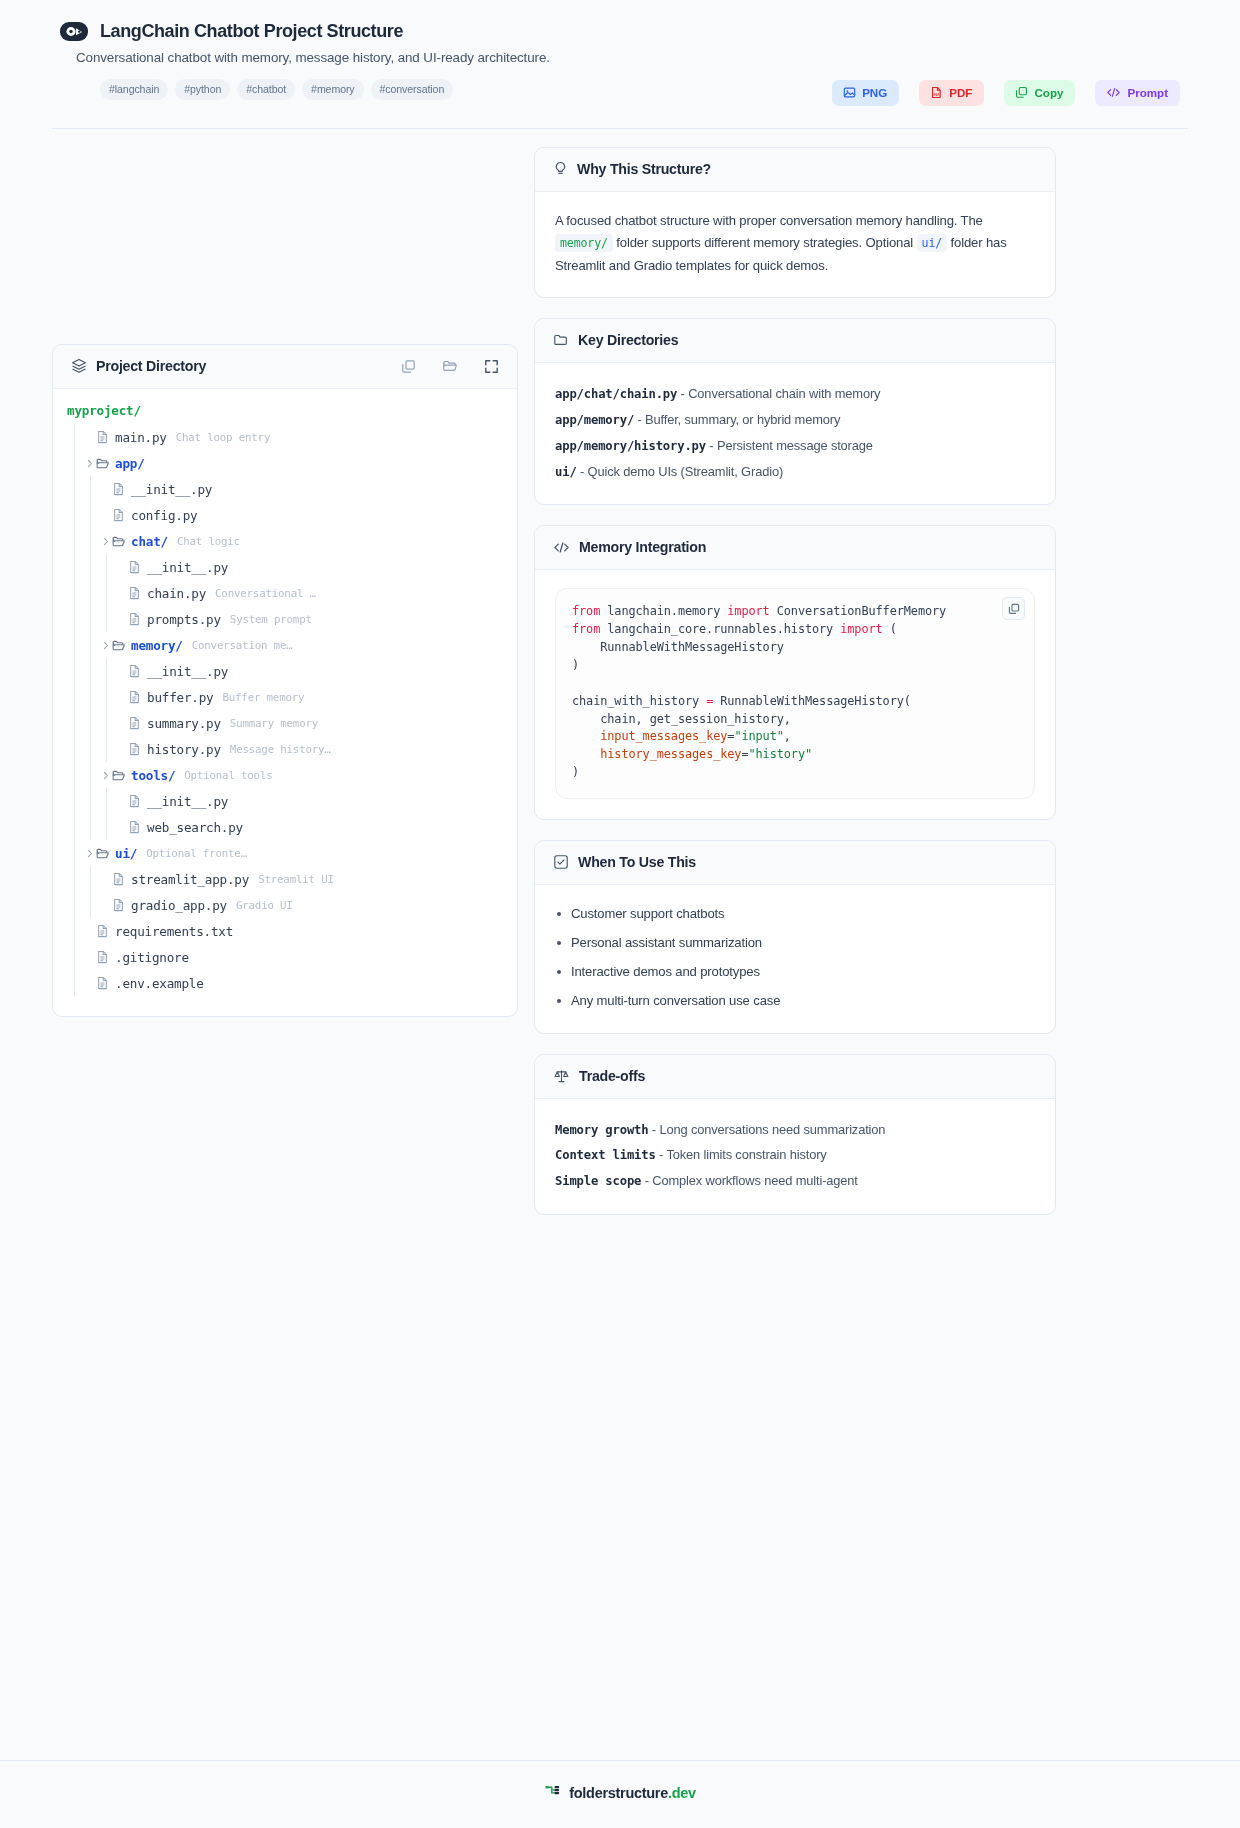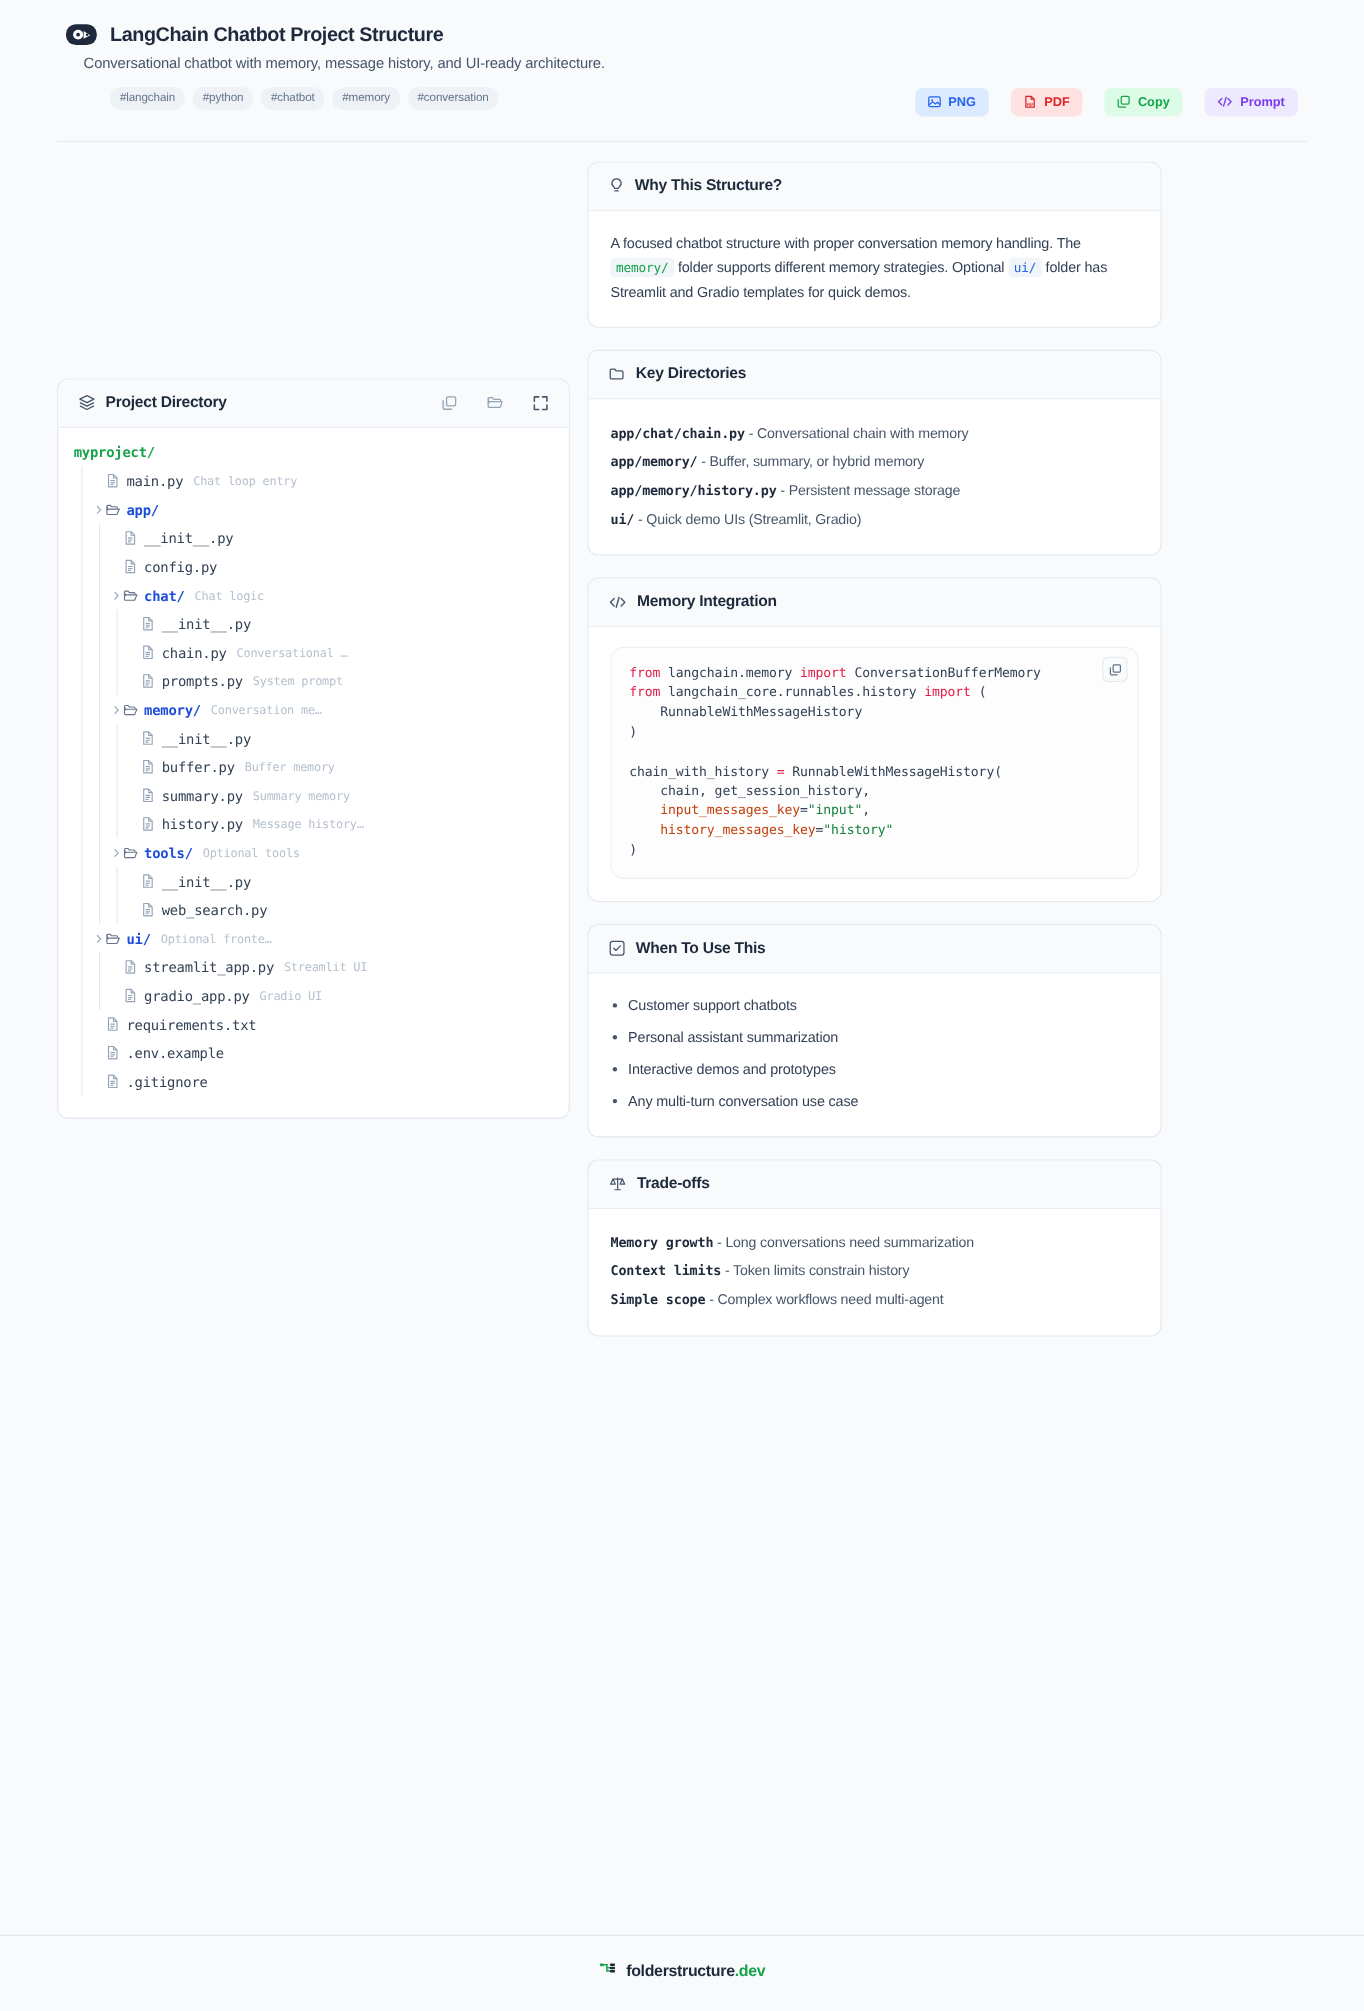--- a/index.html
+++ b/index.html
@@ -628,39 +628,39 @@
                     <path d="M2.4 1.6 L5.6 5 L2.4 8.4"></path>
                   </svg>
                 </span>
                 <span class="ficon">
                   <svg width="13" height="14" viewBox="0 0 14 16" fill="none" stroke="currentColor" stroke-width="1.2" stroke-linejoin="round">
                     <path d="M2.6 1.6 h5.2 l3.6 3.6 v9.2 H2.6 Z"></path>
                     <path d="M7.8 1.6 v3.6 h3.6"></path>
                     <path d="M4.6 8 h4.6 M4.6 10.2 h4.6 M4.6 12.2 h3"></path>
                   </svg>
                 </span>
+                <span class="nm">.gitignore</span>
+              </div>
+              <div class="trow">
+                <span class="guides">
+                  <span class="guide on"></span>
+                </span>
+                <span class="chev empty">
+                  <svg width="8" height="9" viewBox="0 0 8 10" fill="none" stroke="currentColor" stroke-width="1.2" stroke-linecap="round" stroke-linejoin="round">
+                    <path d="M2.4 1.6 L5.6 5 L2.4 8.4"></path>
+                  </svg>
+                </span>
+                <span class="ficon">
+                  <svg width="13" height="14" viewBox="0 0 14 16" fill="none" stroke="currentColor" stroke-width="1.2" stroke-linejoin="round">
+                    <path d="M2.6 1.6 h5.2 l3.6 3.6 v9.2 H2.6 Z"></path>
+                    <path d="M7.8 1.6 v3.6 h3.6"></path>
+                    <path d="M4.6 8 h4.6 M4.6 10.2 h4.6 M4.6 12.2 h3"></path>
+                  </svg>
+                </span>
                 <span class="nm">.env.example</span>
-              </div>
-              <div class="trow">
-                <span class="guides">
-                  <span class="guide on"></span>
-                </span>
-                <span class="chev empty">
-                  <svg width="8" height="9" viewBox="0 0 8 10" fill="none" stroke="currentColor" stroke-width="1.2" stroke-linecap="round" stroke-linejoin="round">
-                    <path d="M2.4 1.6 L5.6 5 L2.4 8.4"></path>
-                  </svg>
-                </span>
-                <span class="ficon">
-                  <svg width="13" height="14" viewBox="0 0 14 16" fill="none" stroke="currentColor" stroke-width="1.2" stroke-linejoin="round">
-                    <path d="M2.6 1.6 h5.2 l3.6 3.6 v9.2 H2.6 Z"></path>
-                    <path d="M7.8 1.6 v3.6 h3.6"></path>
-                    <path d="M4.6 8 h4.6 M4.6 10.2 h4.6 M4.6 12.2 h3"></path>
-                  </svg>
-                </span>
-                <span class="nm">.gitignore</span>
               </div>
             </div>
         </div>
       </div>
     </div>
 
     <div class="col-right">
 
       <div class="card">
         <div class="card-head">

